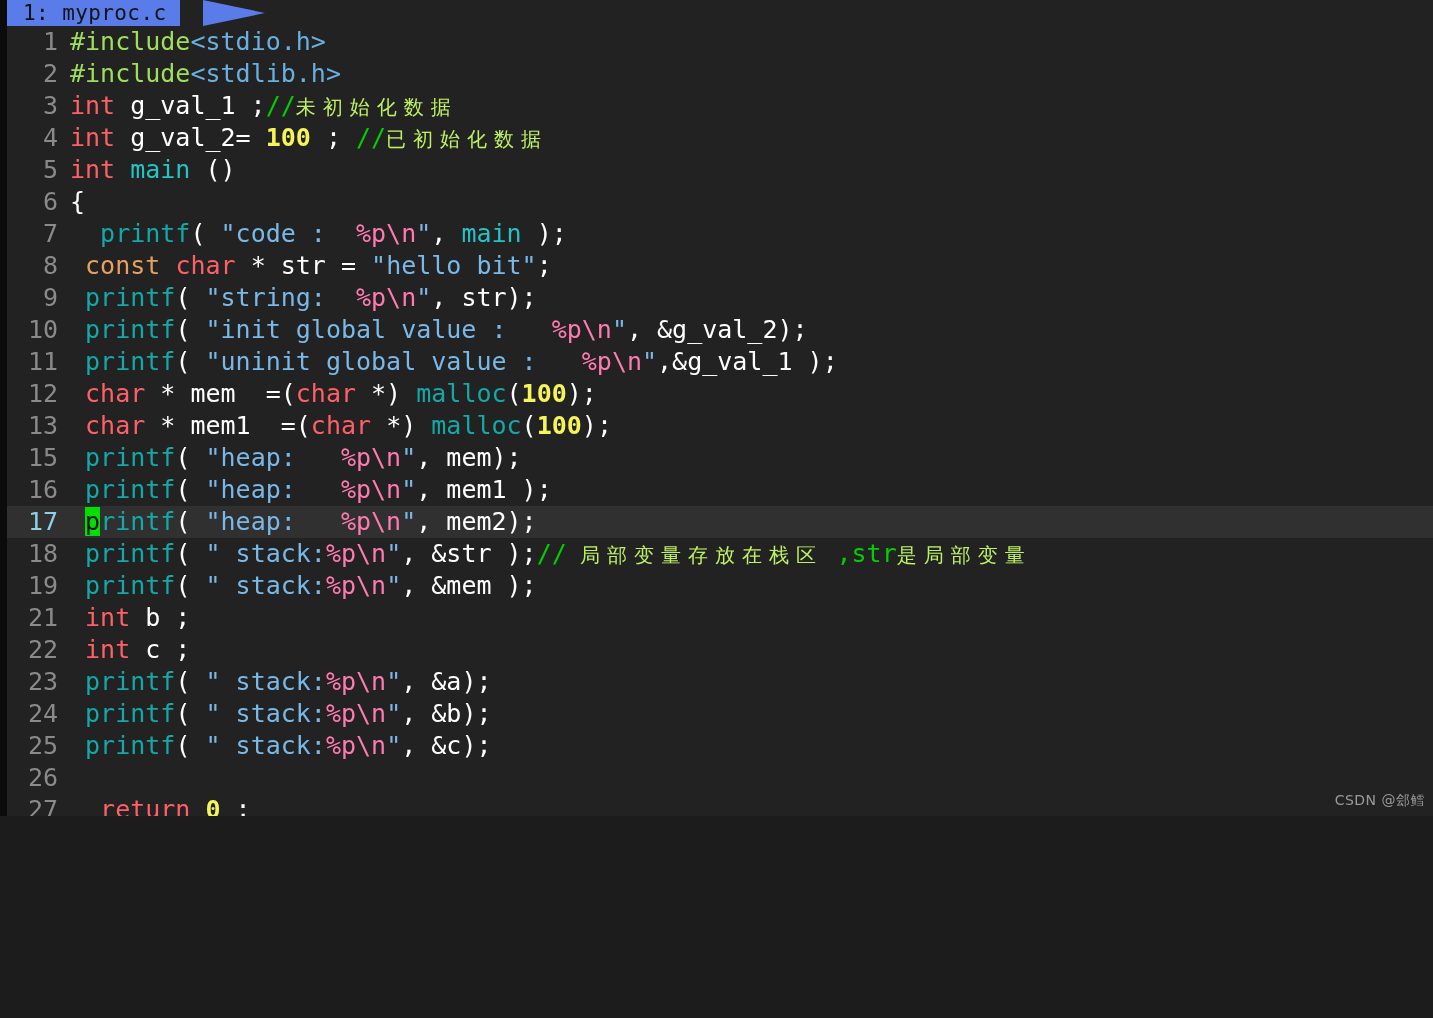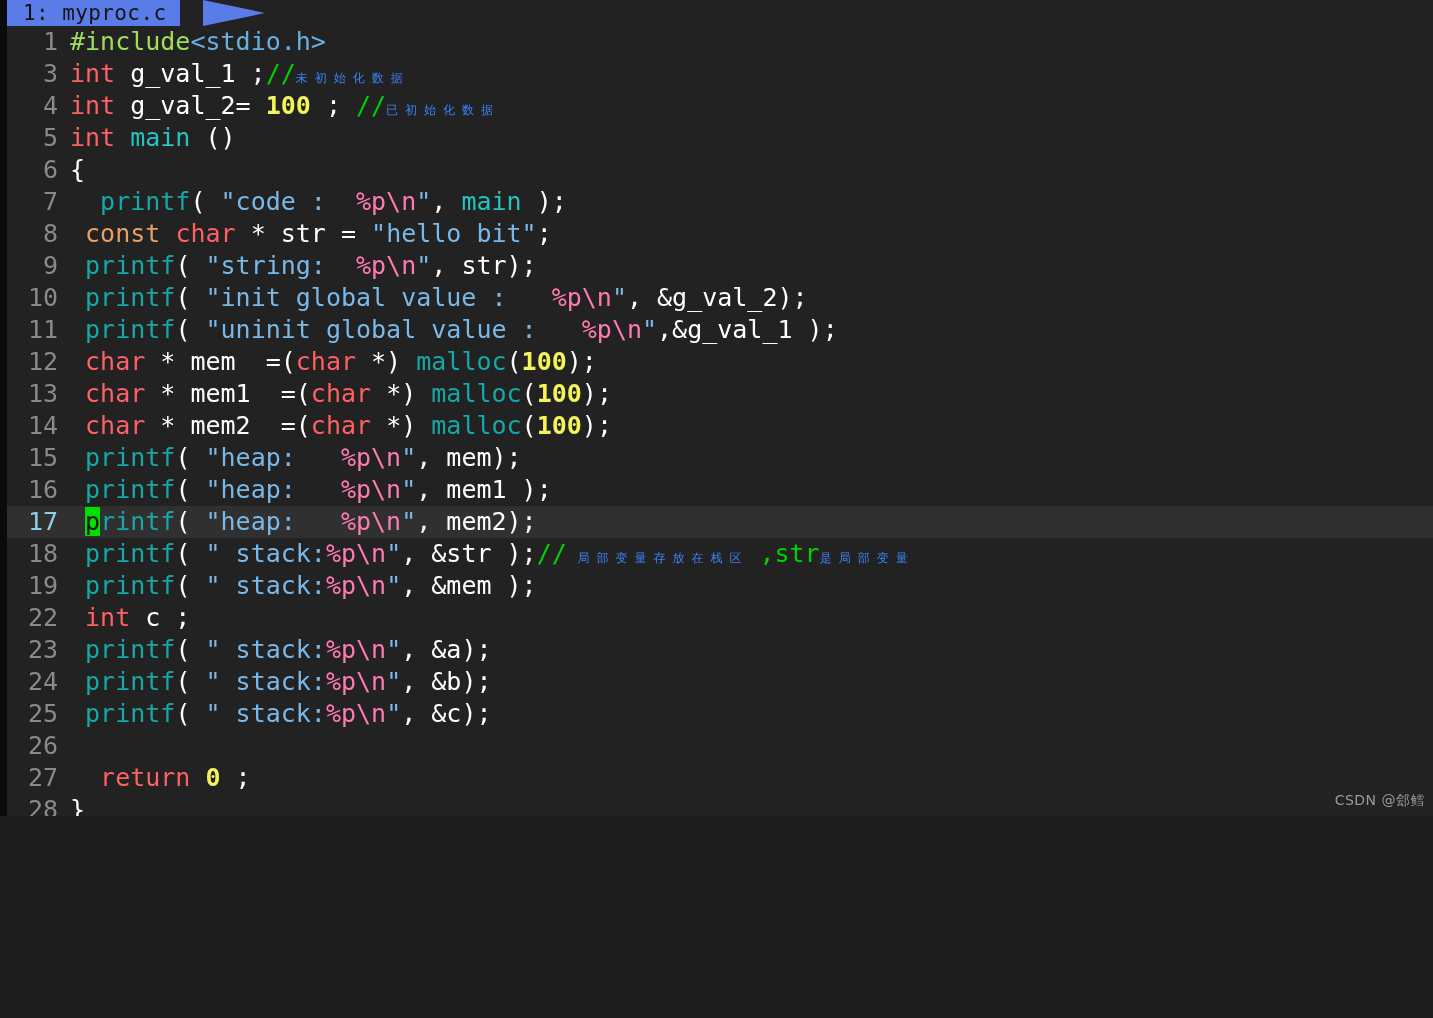--- a/index.html
+++ b/index.html
@@ -94,21 +94,21 @@
   .kw      { color: #ff6066; }          
   .storage { color: #e8a060; }          
   .fn      { color: #14a8a8; }          
   .fn2     { color: #22c4c4; }          
   .str     { color: #7ab8e8; }          
   .spec    { color: #ff7ab0; }          
   .num     { color: #f5f55a; font-weight: bold; }          
   .pre     { color: #9ede5a; }          
   .hdr     { color: #68b0e0; }          
   .cmt     { color: #00d000; }          
-  .cmt-cjk { color: #3b82f6; font-family: "DejaVu Sans", sans-serif; font-size: 12px;
+  .cmt-cjk { color: #bef264; font-family: "DejaVu Sans", sans-serif; font-size: 20px;
              letter-spacing: 7px; }
   .plain   { color: #ffffff; }
 
   .cursor {
     background: #00e000;
     color: #101010;
   }
 
   
   .tilde-area {
@@ -149,37 +149,38 @@
 
   <div class="tabline">
     <div class="tab-arrow"></div>
     <div class="tab">
       <span>1: myproc.c</span>
     </div>
   </div>
 
   <div class="code" id="code-area">
       <div class="row"><span class="lnum">1</span><span class="src"><span class="pre">#include</span><span class="hdr">&lt;stdio.h&gt;</span></span></div>
+      <div class="row"><span class="lnum">2</span><span class="src"><span class="pre">#include</span><span class="hdr">&lt;stdlib.h&gt;</span></span></div>
       <div class="row"><span class="lnum">3</span><span class="src"><span class="kw">int</span><span class="plain"> g_val_1 ;</span><span class="cmt">//</span><span class="cmt-cjk">未初始化数据</span></span></div>
       <div class="row"><span class="lnum">4</span><span class="src"><span class="kw">int</span><span class="plain"> g_val_2= </span><span class="num">100</span><span class="plain"> ; </span><span class="cmt">//</span><span class="cmt-cjk">已初始化数据</span></span></div>
       <div class="row"><span class="lnum">5</span><span class="src"><span class="kw">int</span><span class="plain"> </span><span class="fn2">main</span><span class="plain"> ()</span></span></div>
       <div class="row"><span class="lnum">6</span><span class="src"><span class="plain">{</span></span></div>
       <div class="row"><span class="lnum">7</span><span class="src"><span class="plain">  </span><span class="fn">printf</span><span class="plain">( </span><span class="str">"code :  </span><span class="spec">%p\n</span><span class="str">"</span><span class="plain">, </span><span class="fn2">main</span><span class="plain"> );</span></span></div>
       <div class="row"><span class="lnum">8</span><span class="src"><span class="plain"> </span><span class="storage">const</span><span class="plain"> </span><span class="kw">char</span><span class="plain"> * str = </span><span class="str">"hello bit"</span><span class="plain">;</span></span></div>
       <div class="row"><span class="lnum">9</span><span class="src"><span class="plain"> </span><span class="fn">printf</span><span class="plain">( </span><span class="str">"string:  </span><span class="spec">%p\n</span><span class="str">"</span><span class="plain">, str);</span></span></div>
       <div class="row"><span class="lnum">10</span><span class="src"><span class="plain"> </span><span class="fn">printf</span><span class="plain">( </span><span class="str">"init global value :   </span><span class="spec">%p\n</span><span class="str">"</span><span class="plain">, &amp;g_val_2);</span></span></div>
       <div class="row"><span class="lnum">11</span><span class="src"><span class="plain"> </span><span class="fn">printf</span><span class="plain">( </span><span class="str">"uninit global value :   </span><span class="spec">%p\n</span><span class="str">"</span><span class="plain">,&amp;g_val_1 );</span></span></div>
       <div class="row"><span class="lnum">12</span><span class="src"><span class="plain"> </span><span class="kw">char</span><span class="plain"> * mem  =(</span><span class="kw">char</span><span class="plain"> *) </span><span class="fn">malloc</span><span class="plain">(</span><span class="num">100</span><span class="plain">);</span></span></div>
       <div class="row"><span class="lnum">13</span><span class="src"><span class="plain"> </span><span class="kw">char</span><span class="plain"> * mem1  =(</span><span class="kw">char</span><span class="plain"> *) </span><span class="fn">malloc</span><span class="plain">(</span><span class="num">100</span><span class="plain">);</span></span></div>
-      <div class="row"><span class="lnum">14</span><span class="src"><span class="plain"> </span><span class="kw">char</span><span class="plain"> * mem2  =(</span><span class="kw">char</span><span class="plain"> *) </span><span class="fn">malloc</span><span class="plain">(</span><span class="num">100</span><span class="plain">);</span></span></div>
       <div class="row"><span class="lnum">15</span><span class="src"><span class="plain"> </span><span class="fn">printf</span><span class="plain">( </span><span class="str">"heap:   </span><span class="spec">%p\n</span><span class="str">"</span><span class="plain">, mem);</span></span></div>
       <div class="row"><span class="lnum">16</span><span class="src"><span class="plain"> </span><span class="fn">printf</span><span class="plain">( </span><span class="str">"heap:   </span><span class="spec">%p\n</span><span class="str">"</span><span class="plain">, mem1 );</span></span></div>
       <div class="row cursorline"><span class="lnum">17</span><span class="src"><span class="plain"> </span><span class="cursor">p</span><span class="fn">rintf</span><span class="plain">( </span><span class="str">"heap:   </span><span class="spec">%p\n</span><span class="str">"</span><span class="plain">, mem2);</span></span></div>
       <div class="row"><span class="lnum">18</span><span class="src"><span class="plain"> </span><span class="fn">printf</span><span class="plain">( </span><span class="str">" stack:</span><span class="spec">%p\n</span><span class="str">"</span><span class="plain">, &amp;str );</span><span class="cmt">//</span><span class="cmt-cjk"> 局部变量存放在栈区 </span><span class="cmt">,str</span><span class="cmt-cjk">是局部变量</span></span></div>
       <div class="row"><span class="lnum">19</span><span class="src"><span class="plain"> </span><span class="fn">printf</span><span class="plain">( </span><span class="str">" stack:</span><span class="spec">%p\n</span><span class="str">"</span><span class="plain">, &amp;mem );</span></span></div>
+      <div class="row"><span class="lnum">21</span><span class="src"><span class="plain"> </span><span class="kw">int</span><span class="plain"> b ;</span></span></div>
       <div class="row"><span class="lnum">22</span><span class="src"><span class="plain"> </span><span class="kw">int</span><span class="plain"> c ;</span></span></div>
       <div class="row"><span class="lnum">23</span><span class="src"><span class="plain"> </span><span class="fn">printf</span><span class="plain">( </span><span class="str">" stack:</span><span class="spec">%p\n</span><span class="str">"</span><span class="plain">, &amp;a);</span></span></div>
       <div class="row"><span class="lnum">24</span><span class="src"><span class="plain"> </span><span class="fn">printf</span><span class="plain">( </span><span class="str">" stack:</span><span class="spec">%p\n</span><span class="str">"</span><span class="plain">, &amp;b);</span></span></div>
       <div class="row"><span class="lnum">25</span><span class="src"><span class="plain"> </span><span class="fn">printf</span><span class="plain">( </span><span class="str">" stack:</span><span class="spec">%p\n</span><span class="str">"</span><span class="plain">, &amp;c);</span></span></div>
       <div class="row"><span class="lnum">26</span><span class="src"></span></div>
       <div class="row"><span class="lnum">27</span><span class="src"><span class="plain">  </span><span class="kw">return</span><span class="plain"> </span><span class="num">0</span><span class="plain"> ;</span></span></div>
       <div class="row"><span class="lnum">28</span><span class="src"><span class="plain">}</span></span></div>
     </div>
 
   <div class="tilde-area" id="tilde-area">

